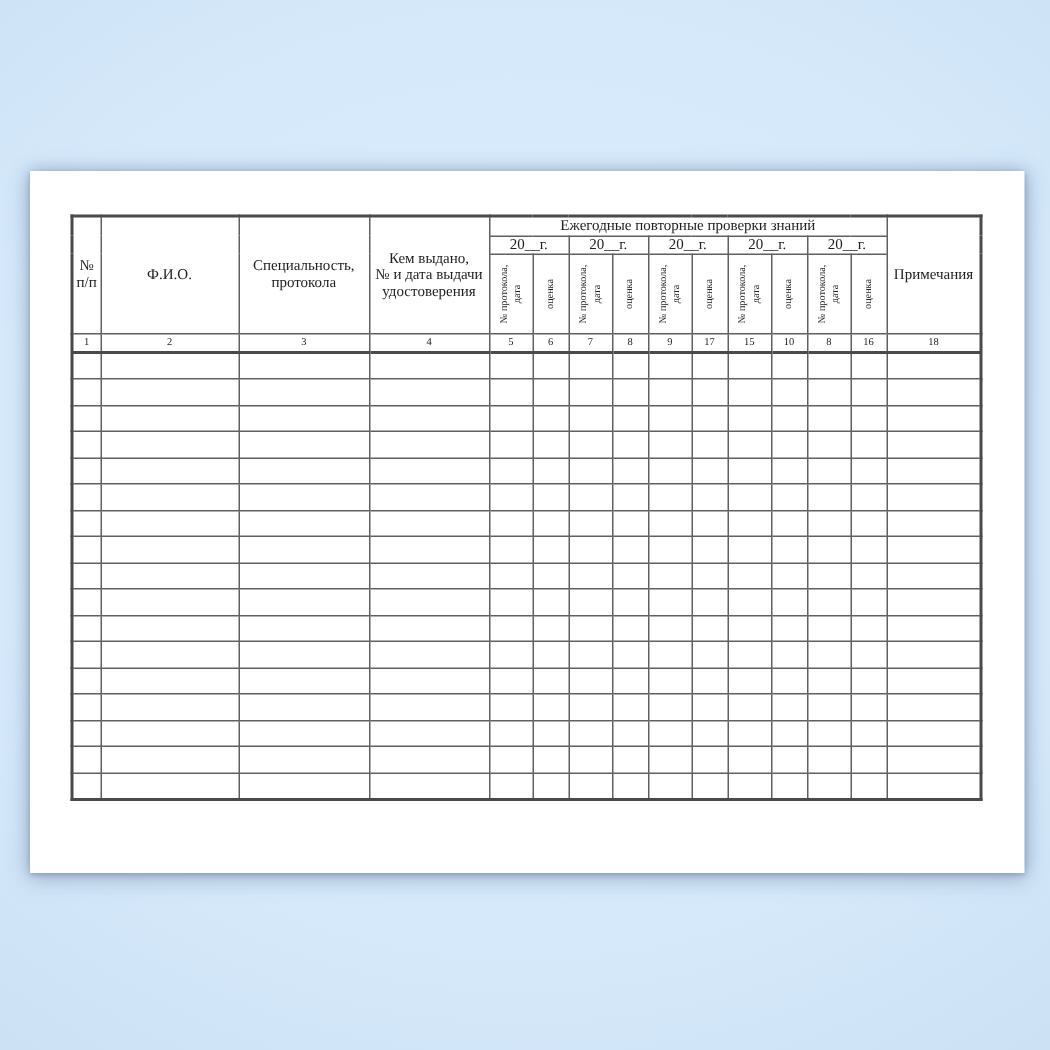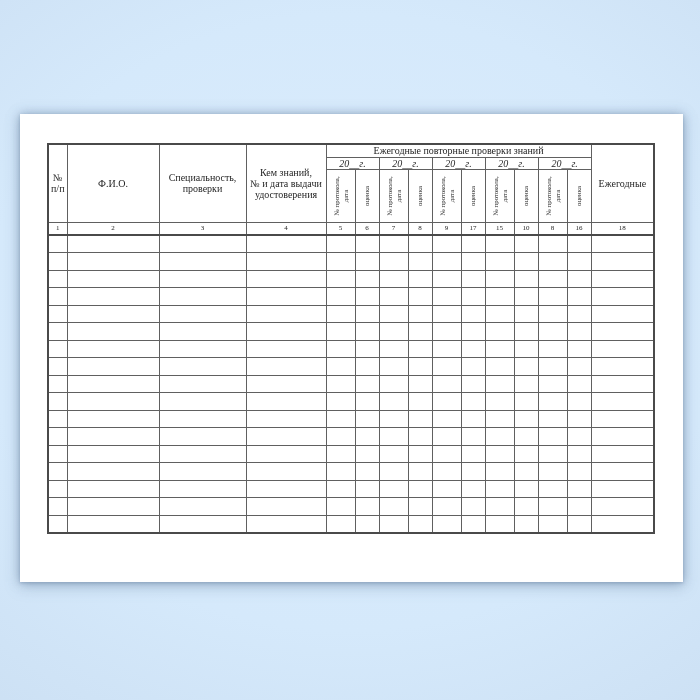--- a/index.html
+++ b/index.html
@@ -47,21 +47,21 @@
   
   table.form {
     border: 2px solid var(--grid-heavy, #4a4a4a);
   }
   .hc {
     font-size: 7.5px;
     line-height: 1.3;
     white-space: pre-line;
   }
   tr.r-group  { height: 13px; }
-  tr.r-year   { height: 10px; font-style: italic; }
+  tr.r-year   { height: 10px; }
   tr.r-rot    { height: 53px; }
   tr.r-nums   { height: 13px; }
   tr.r-nums td {
     font-size: 7px;
     border-bottom: 2px solid var(--grid-heavy, #4a4a4a);
   }
   tr.r-group td, tr.r-year td {
     font-size: 10px;
     line-height: 1.1;
   }
@@ -101,26 +101,26 @@
       <col style="width:29px">
         <col style="width:24px">
       <col style="width:63px">
     </colgroup>
     <tbody>
       <tr class="r-group">
         <td class="hc" rowspan="3">№
 п/п</td>
         <td class="hc" rowspan="3">Ф.И.О.</td>
         <td class="hc" rowspan="3">Специальность,
-проверки</td>
-        <td class="hc" rowspan="3">Кем знаний,
+протокола</td>
+        <td class="hc" rowspan="3">Кем выдано,
 № и дата выдачи
 удостоверения</td>
         <td colspan="10">Ежегодные повторные проверки знаний</td>
-        <td class="hc" rowspan="3">Ежегодные</td>
+        <td class="hc" rowspan="3">Примечания</td>
       </tr>
       <tr class="r-year">
         <td colspan="2">20__г.</td>
         <td colspan="2">20__г.</td>
         <td colspan="2">20__г.</td>
         <td colspan="2">20__г.</td>
         <td colspan="2">20__г.</td>
       </tr>
       <tr class="r-rot">
         <td class="rot">

